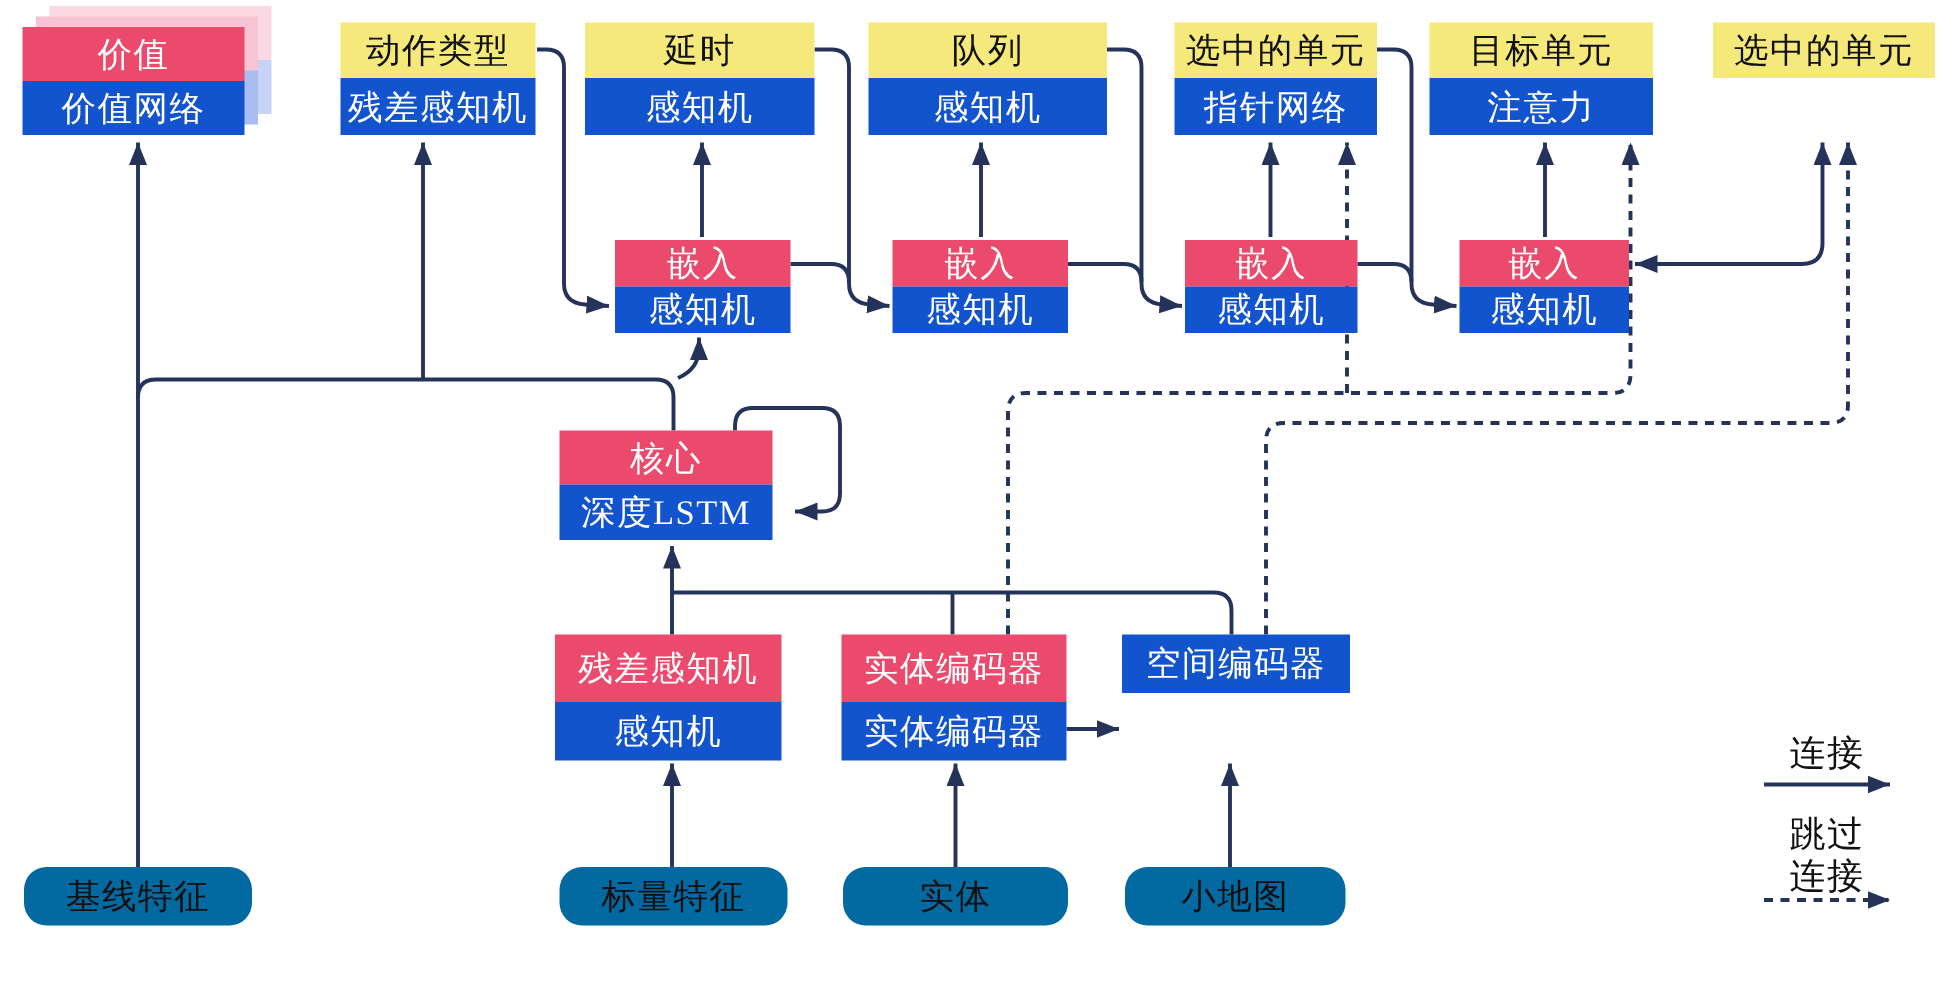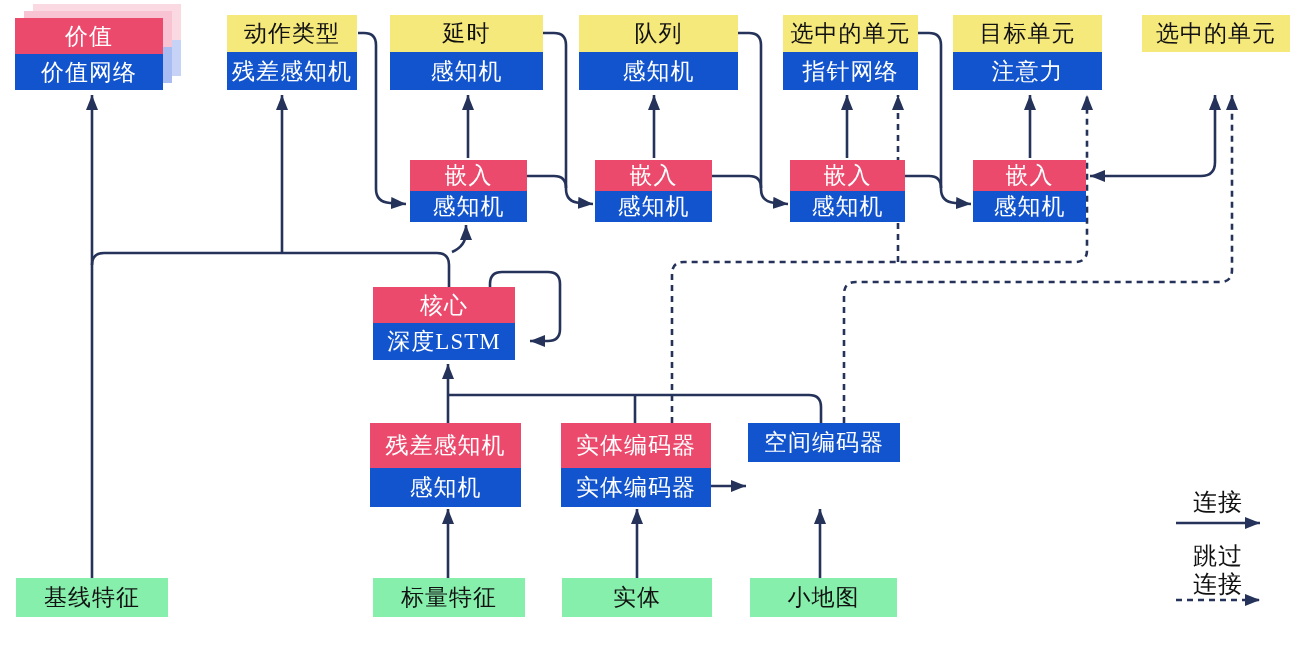--- a/index.html
+++ b/index.html
@@ -4,21 +4,21 @@
 <style>
   html,body{margin:0;padding:0;background:#ffffff;}
   #stage{position:relative;width:1301px;height:662px;background:#ffffff;overflow:hidden;
          font-family:"Liberation Serif","DejaVu Serif",serif;}
   svg.wires{position:absolute;left:0;top:0;z-index:1;pointer-events:none;}
   .node{position:absolute;z-index:2;display:flex;flex-direction:column;}
   .half{display:flex;align-items:center;justify-content:center;font-size:23px;letter-spacing:1px;}
   .yellow{background:#f6e97b;color:#111111;}
   .red{background:#eb4a6d;color:#ffffff;}
   .blue{background:#1254cd;color:#ffffff;}
-  .green{background:#86efac;color:#111111;}
+  .green{background:#0369a1;color:#111111;border-radius:15px;}
   .shadow-card{position:absolute;z-index:1;}
   .shadow-card .s-top{position:absolute;left:0;top:0;width:100%;height:50%;}
   .shadow-card .s-bot{position:absolute;left:0;top:50%;width:100%;height:50%;}
   .legend-text{position:absolute;z-index:2;font-size:24px;color:#111111;text-align:center;letter-spacing:1px;}
 </style>
 </head>
 <body>
 
 <div id="stage">
 

